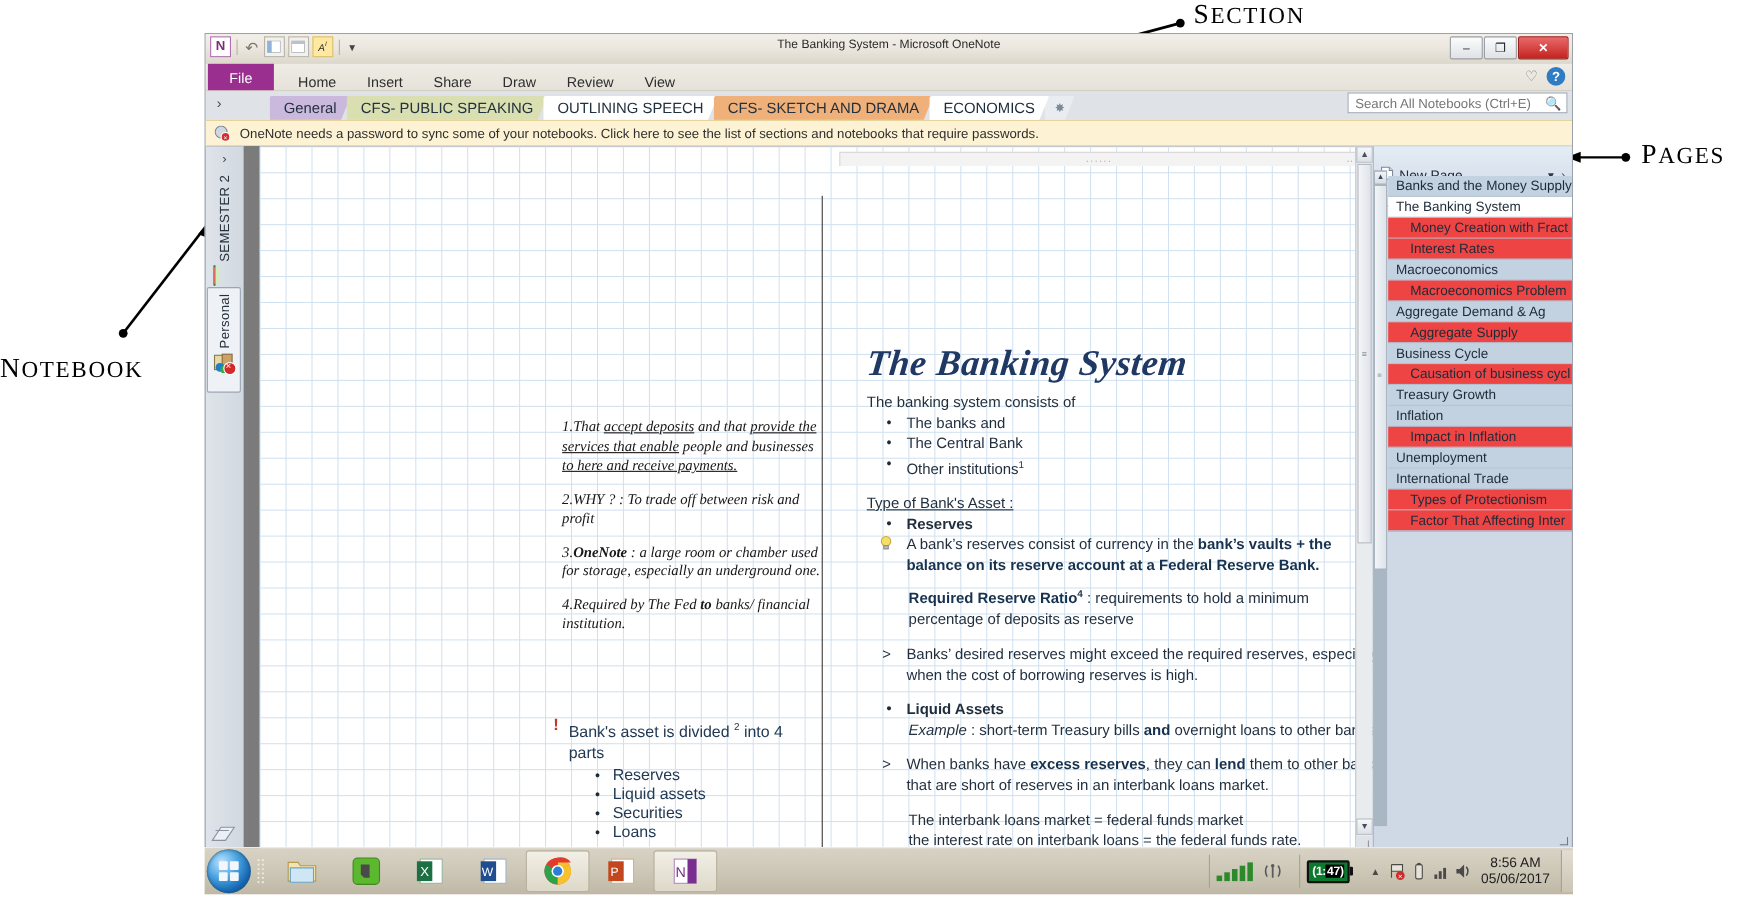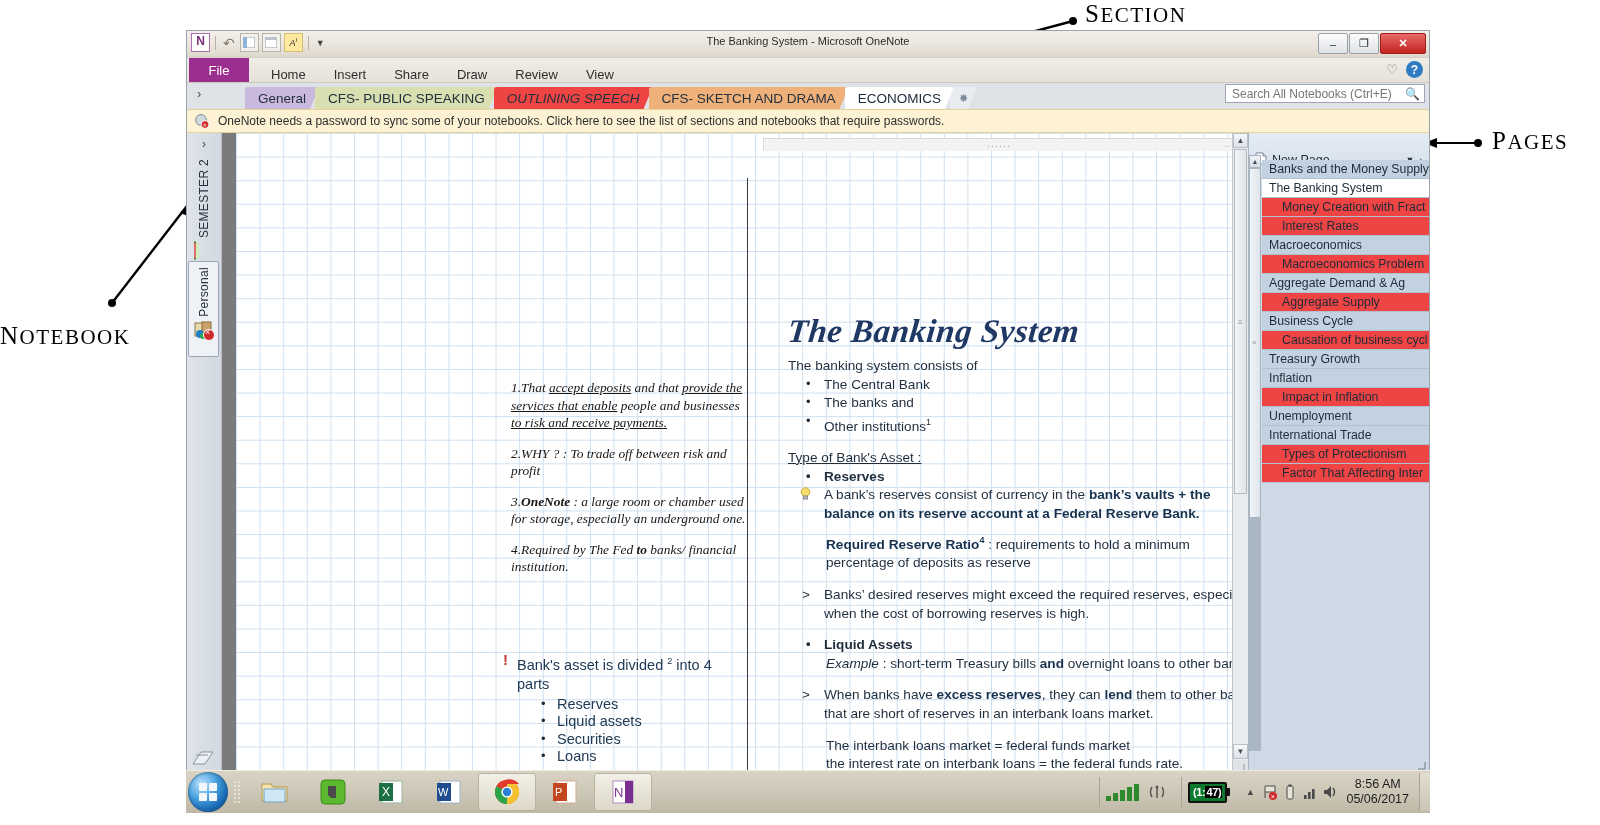--- a/index.html
+++ b/index.html
@@ -306,21 +306,21 @@
 
   <div class="tabband">
     <div class="navarrow">›</div>
     <div class="sectiontabs" id="sectiontabs">
         <div class="stab" style="background: rgb(203, 184, 221);">
           <span>General</span>
         </div>
         <div class="stab" style="background: rgb(217, 223, 176);">
           <span>CFS- PUBLIC SPEAKING</span>
         </div>
-        <div class="stab" style="background: #ef4444; font-style: italic;">
+        <div class="stab" style="background: #ffffff;">
           <span>OUTLINING SPEECH</span>
         </div>
         <div class="stab" style="background: rgb(240, 176, 122);">
           <span>CFS- SKETCH AND DRAMA</span>
         </div>
         <div class="stab active" style="background: rgb(255, 255, 255);">
           <span>ECONOMICS</span>
         </div>
         <div class="stab newsec" style="background: rgb(233, 237, 241);">
           <span class="sec-dots">✸</span>
@@ -384,21 +384,21 @@
         <div class="grid"></div>
         <div class="vrule"></div>
 
         <div class="page-tabtop">
           <span class="tabdots">······</span>
           <span class="tabdots-r">··</span>
         </div>
 
         <div class="side-notes">
           <div class="sn-p">
-            <span>1.That </span><span class="u">accept deposits</span><span> and that </span><span class="u">provide the services that enable</span><span> people and businesses </span><span class="u">to risk and receive  payments.</span>
+            <span>1.That </span><span class="u">accept deposits</span><span> and that </span><span class="u">provide the services that enable</span><span> people and businesses </span><span class="u">to here and receive  payments.</span>
           </div>
           <div class="sn-p">2.WHY ? : To trade off between  risk and profit</div>
           <div class="sn-p">
             <span>3.</span><span class="b">OneNote</span><span> : a large room or chamber used for storage,  especially an underground one.</span>
           </div>
           <div class="sn-p">
             <span>4.Required by The Fed </span><span class="b">to</span><span> banks/ financial institution.</span>
           </div>
         </div>
 
@@ -413,22 +413,22 @@
               <li>Securities</li>
               <li>Loans</li>
             </ul>
         </div>
 
         <div class="body-notes">
           <div class="note-title">The Banking System</div>
           <div style="height:6px;"></div>
           <div class="nt-line">The banking system consists of</div>
           <ul class="nt-ul" id="intro-bullets">
+              <li>The banks and</li>
               <li>The Central Bank</li>
-              <li>The banks and</li>
               <li>Other institutions<span class="sup">1</span></li>
             </ul>
 
           <div class="gap"></div>
           <div class="nt-line" style="text-decoration:underline;">Type of Bank's Asset :</div>
 
           <ul class="nt-ul">
             <li class="nt-bold">Reserves</li>
           </ul>
           <div class="hang">

